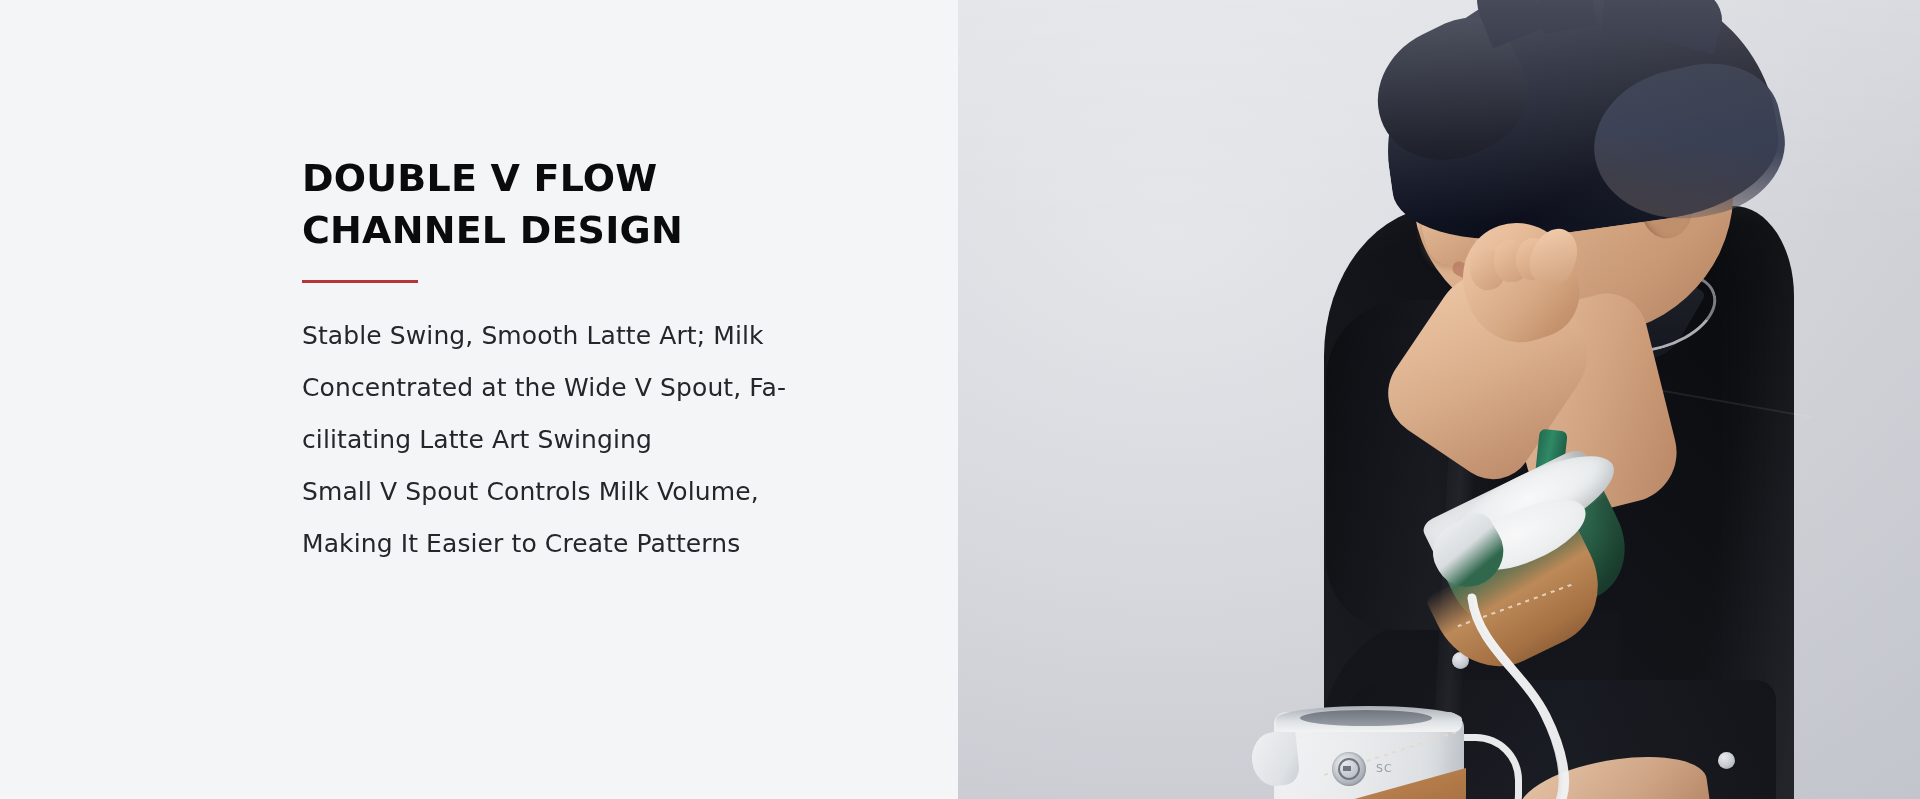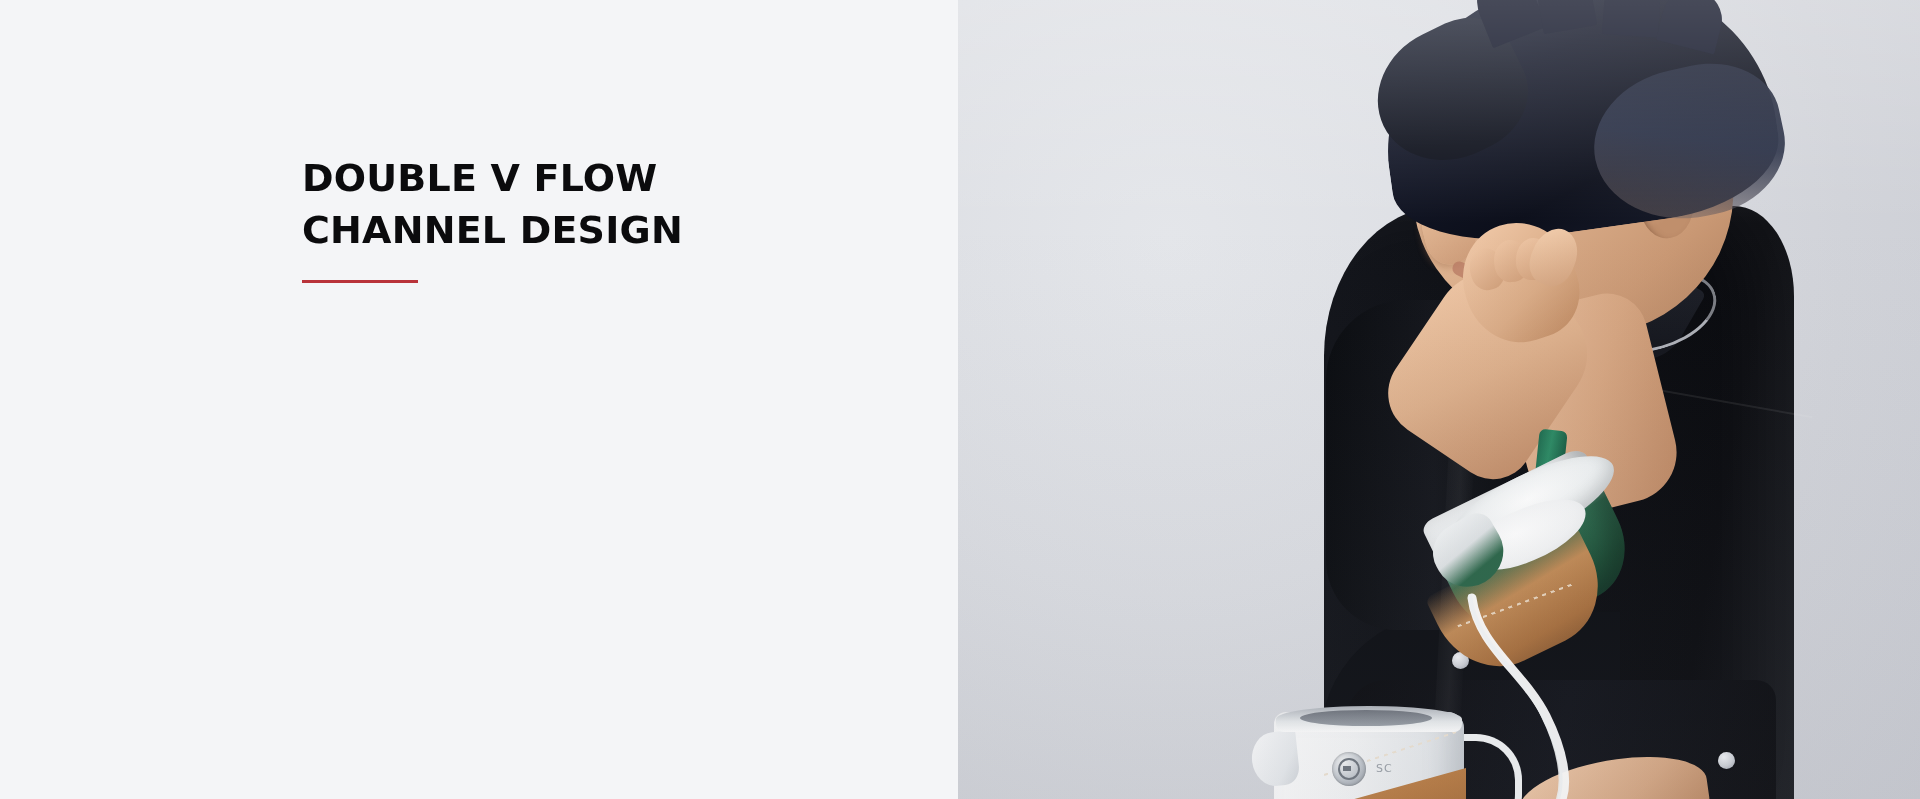--- a/index.html
+++ b/index.html
@@ -588,20 +588,25 @@
 
 <div class="banner">
 
   <div class="left-panel">
     <div class="copy-block">
       <h1 class="headline">DOUBLE V FLOW
 CHANNEL DESIGN</h1>
 
       <div class="divider"></div>
 
+      <p class="body-copy">Stable Swing, Smooth Latte Art; Milk
+Concentrated at the Wide V Spout, Fa-
+cilitating Latte Art Swinging
+Small V Spout Controls Milk Volume,
+Making It Easier to Create Patterns</p>
     </div>
   </div>
 
   <div class="photo-panel">
     <div class="photo-stage">
 
       <div class="person">
 
         <div class="shirt"></div>
         <div class="shirt-hem-curve"></div>

